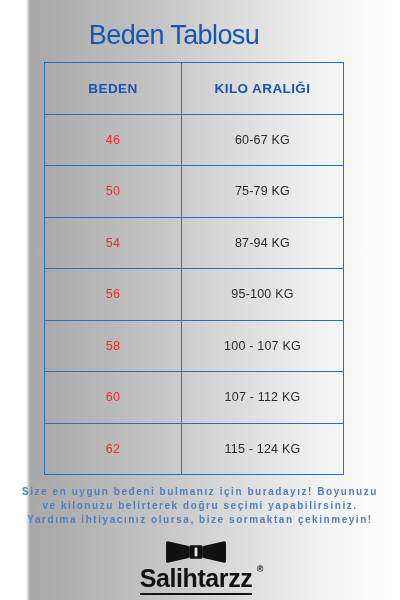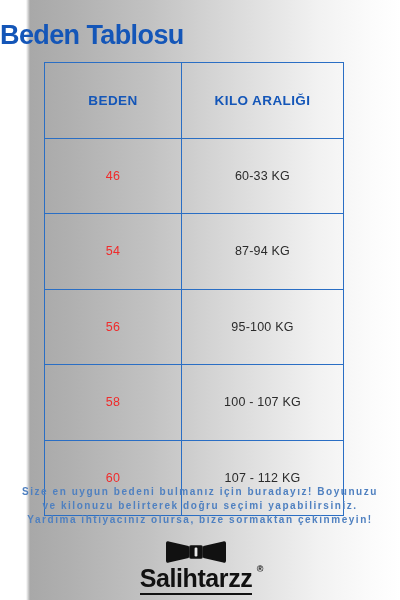--- a/index.html
+++ b/index.html
@@ -29,41 +29,41 @@
         #ffffff 400px);
     overflow: hidden;
   }
 
   
   #title {
     position: absolute;
     top: 20px;
     left: 0;
     width: 348px;
-    text-align: left;
+    text-align: center;
     font-size: 27px;
-    font-weight: bold;
+    font-weight: normal;
     letter-spacing: -0.6px;
     color: #1456b8;
     white-space: nowrap;
   }
 
   
   #size-table {
     position: absolute;
     left: 44px;
     top: 62px;
     width: 299px;
     border-collapse: collapse;
     table-layout: fixed;
   }
   #size-table td, #size-table th {
     border: 1px solid #2a6ec4;
     height: 42.5px;
-    padding: 16px;
+    padding: 4px;
     text-align: center;
     vertical-align: middle;
     background: transparent;
   }
   #size-table col.c1 { width: 137px; }
   #size-table col.c2 { width: 162px; }
 
   .hdr-cell {
     font-size: 13.5px;
     font-weight: bold;
@@ -151,37 +151,45 @@
       </colgroup>
     <thead>
       <tr>
         <th class="hdr-cell">BEDEN</th>
         <th class="hdr-cell">KILO ARALIĞI</th>
       </tr>
     </thead>
     <tbody>
       <tr>
         <td class="size-cell">46</td>
-        <td class="weight-cell">60-33 KG</td>
+        <td class="weight-cell">60-67 KG</td>
+      </tr>
+      <tr>
+        <td class="size-cell">50</td>
+        <td class="weight-cell">75-79 KG</td>
       </tr>
       <tr>
         <td class="size-cell">54</td>
         <td class="weight-cell">87-94 KG</td>
       </tr>
       <tr>
         <td class="size-cell">56</td>
         <td class="weight-cell">95-100 KG</td>
       </tr>
       <tr>
         <td class="size-cell">58</td>
         <td class="weight-cell">100 - 107 KG</td>
       </tr>
       <tr>
         <td class="size-cell">60</td>
         <td class="weight-cell">107 - 112 KG</td>
+      </tr>
+      <tr>
+        <td class="size-cell">62</td>
+        <td class="weight-cell">115 - 124 KG</td>
       </tr>
     </tbody>
   </table>
 
   <div id="note">Size en uygun bedeni bulmanız için buradayız! Boyunuzu ve kilonuzu belirterek doğru seçimi yapabilirsiniz. Yardıma ihtiyacınız olursa, bize sormaktan çekinmeyin!</div>
 
   <div id="logo">
     <svg id="bowtie" width="60" height="22" viewBox="0 0 60 22">
       <path d="M0 2.2 C0 0.4 1.4 -0.4 2.8 0.5 L22.5 5.0 C23.6 5.4 23.6 16.6 22.5 17.0 L2.8 21.5 C1.4 22.4 0 21.6 0 19.8 Z" fill="#111111"></path>
       <path d="M60 2.2 C60 0.4 58.6 -0.4 57.2 0.5 L37.5 5.0 C36.4 5.4 36.4 16.6 37.5 17.0 L57.2 21.5 C58.6 22.4 60 21.6 60 19.8 Z" fill="#111111"></path>

